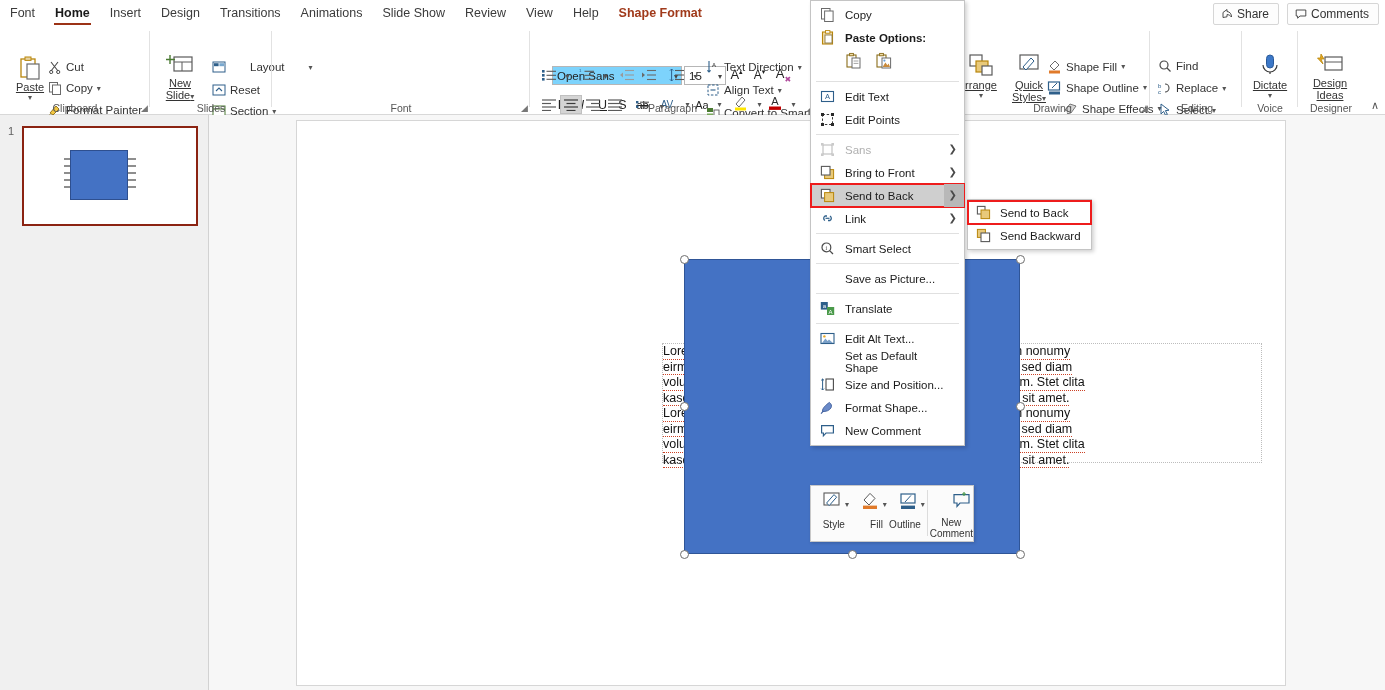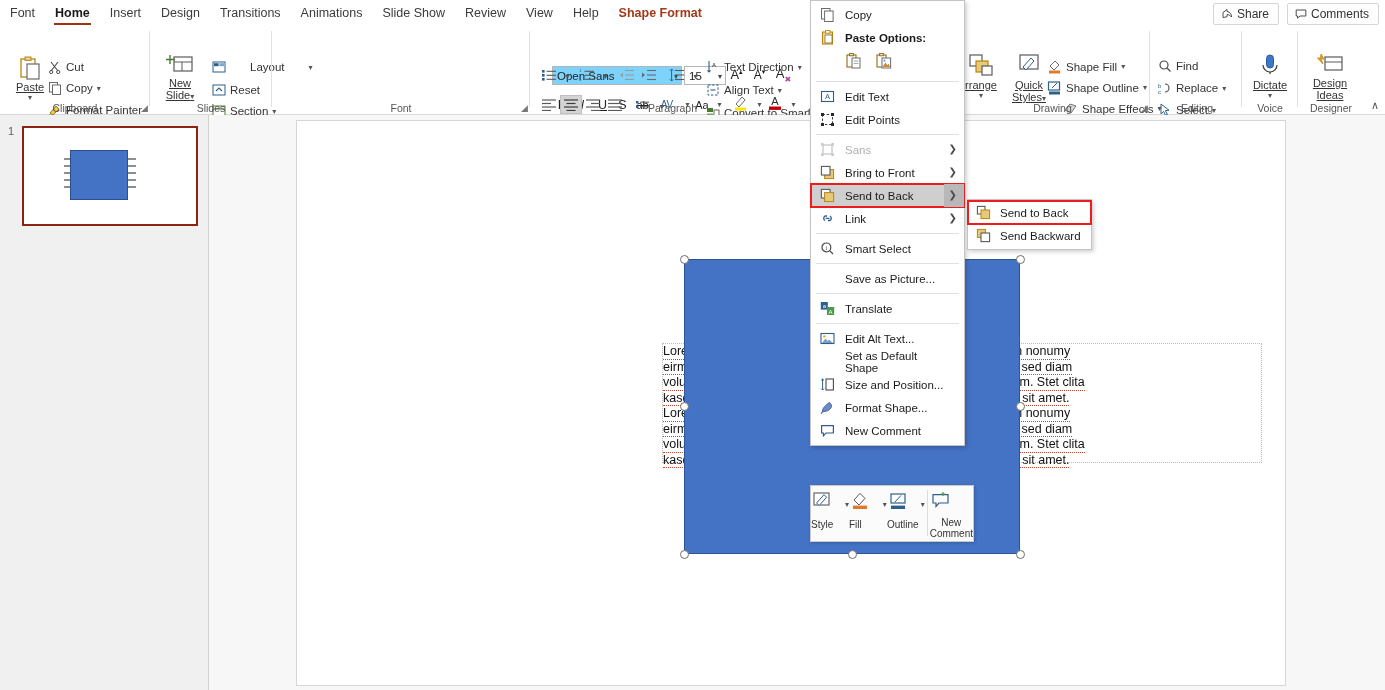--- a/index.html
+++ b/index.html
@@ -217,21 +217,21 @@
   .smi.highlight { outline: 2.5px solid #ee1c1c; outline-offset: -1px; }
 
   
   .minitb {
     position: absolute; left: 810px; top: 485px; width: 164px; height: 57px;
     background: #fbfbfb; border: 1px solid #c9c9c9;
     box-shadow: 1px 1px 3px rgba(0,0,0,0.18);
     display: flex; align-items: flex-start; z-index: 45;
   }
   .mtb-item {
-    display: flex; flex-direction: column; align-items: flex-start;
+    display: flex; flex-direction: column; align-items: flex-end;
     width: 40px; padding-top: 5px;
   }
   .mtb-item .lbl { font-size: 10px; color: #333; text-align: center; line-height: 11px; margin-top: 2px; }
   .mtb-sep { width: 1px; height: 46px; background: #dcdcdc; margin: 4px 2px; }
 
   .collapse {
     position: absolute; right: 6px; bottom: 2px; font-size: 11px; color: #555;
   }
 </style>
 </head>

